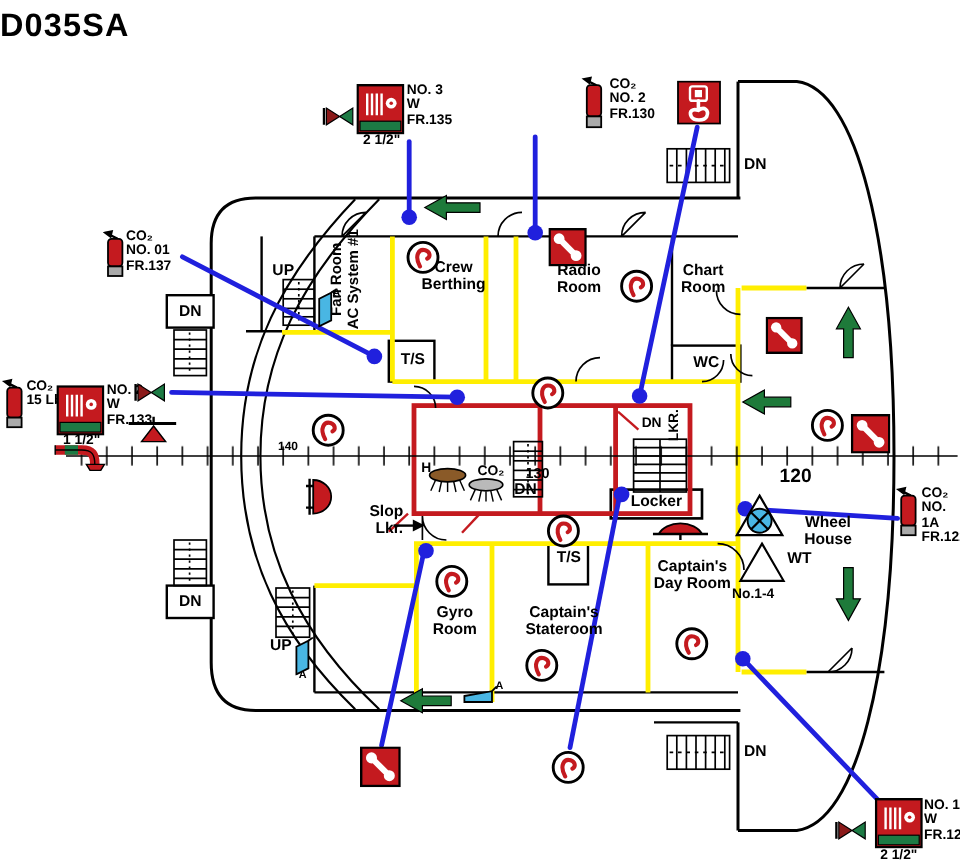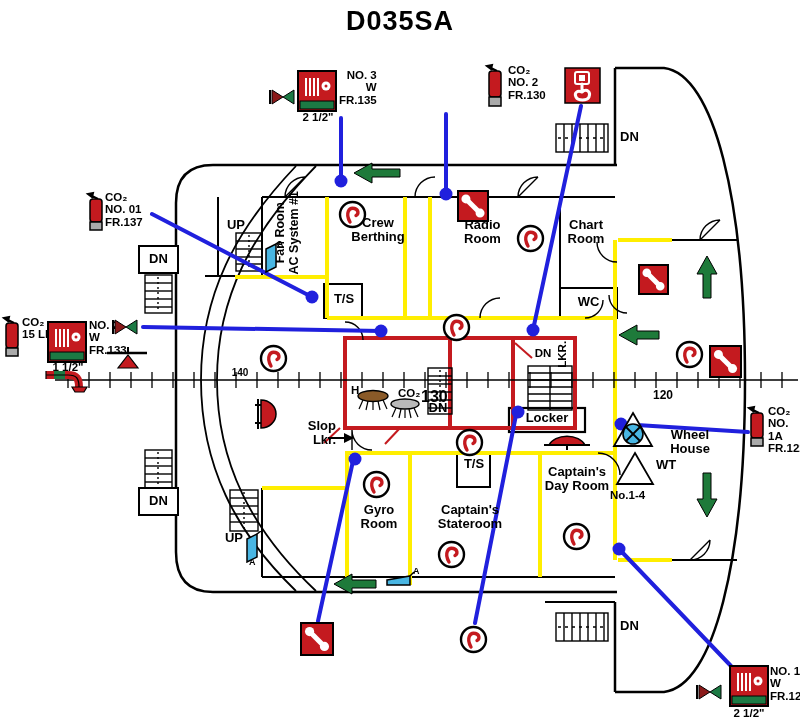--- a/index.html
+++ b/index.html
@@ -10,21 +10,21 @@
   .lbl{position:absolute;z-index:3;font-weight:bold;font-size:13px;line-height:1.08;
        white-space:pre-line;text-align:center;}
   .sm{font-size:11.5px;}
   .xs{font-size:9px;}
   .la{text-align:left;}
   .ra{text-align:right;}
   .sym{position:absolute;z-index:4;}
   .rot{position:absolute;z-index:3;display:flex;align-items:center;justify-content:center;}
   .rot>span{display:block;transform:rotate(-90deg);font-weight:bold;white-space:pre-line;
        text-align:center;line-height:1.1;}
-  #title{position:absolute;left:0;top:6px;width:800px;text-align:center;
+  #title{position:absolute;left:0;top:6px;width:800px;text-align:left;
        font-size:27px;font-weight:bold;z-index:3;letter-spacing:1px;}
 </style>
 </head>
 <body>
 
 <div id="stage">
 
 <div id="title">D035SA</div>
 
 <svg id="base" width="800" height="723" viewBox="0 0 800 723">
@@ -241,28 +241,28 @@
 <div class="lbl" style="left:139px;top:252px;width:39px;">DN</div>
 <div class="lbl" style="left:139px;top:494px;width:39px;">DN</div>
 <div class="lbl la" style="left:620px;top:130px;width:40px;">DN</div>
 <div class="lbl la" style="left:620px;top:619px;width:40px;">DN</div>
 <div class="lbl" style="left:418px;top:401px;width:40px;">DN</div>
 
 <div class="lbl la sm" style="left:351px;top:384px;width:16px;">H</div>
 <div class="lbl la sm" style="left:398px;top:387px;width:34px;">CO₂</div>
 
 <div class="lbl" style="left:220px;top:368px;width:40px;font-size:10px;">140</div>
-<div class="lbl la" style="left:421px;top:388px;width:36px;font-size:16px;">130</div>
-<div class="lbl" style="left:643px;top:389px;width:40px;font-size:12px;">120</div>
+<div class="lbl la" style="left:438px;top:388px;width:36px;font-size:12px;">130</div>
+<div class="lbl" style="left:643px;top:389px;width:40px;font-size:16px;">120</div>
 
 <div class="lbl xs la" style="left:277px;top:240px;width:12px;">A</div>
 <div class="lbl xs la" style="left:249px;top:558px;width:12px;">A</div>
 <div class="lbl xs la" style="left:413px;top:567px;width:12px;">A</div>
 
-<div class="lbl la sm" style="left:339px;top:69px;text-align:right;">NO. 3
+<div class="lbl la sm" style="left:339px;top:69px;">NO. 3
 W
 FR.135</div>
 <div class="lbl sm" style="left:295px;top:111px;width:46px;">2 1/2"</div>
 <div class="lbl la sm" style="left:508px;top:64px;">CO₂
 NO. 2
 FR.130</div>
 <div class="lbl la sm" style="left:105px;top:191px;">CO₂
 NO. 01
 FR.137</div>
 <div class="lbl la sm" style="left:22px;top:316px;">CO₂

